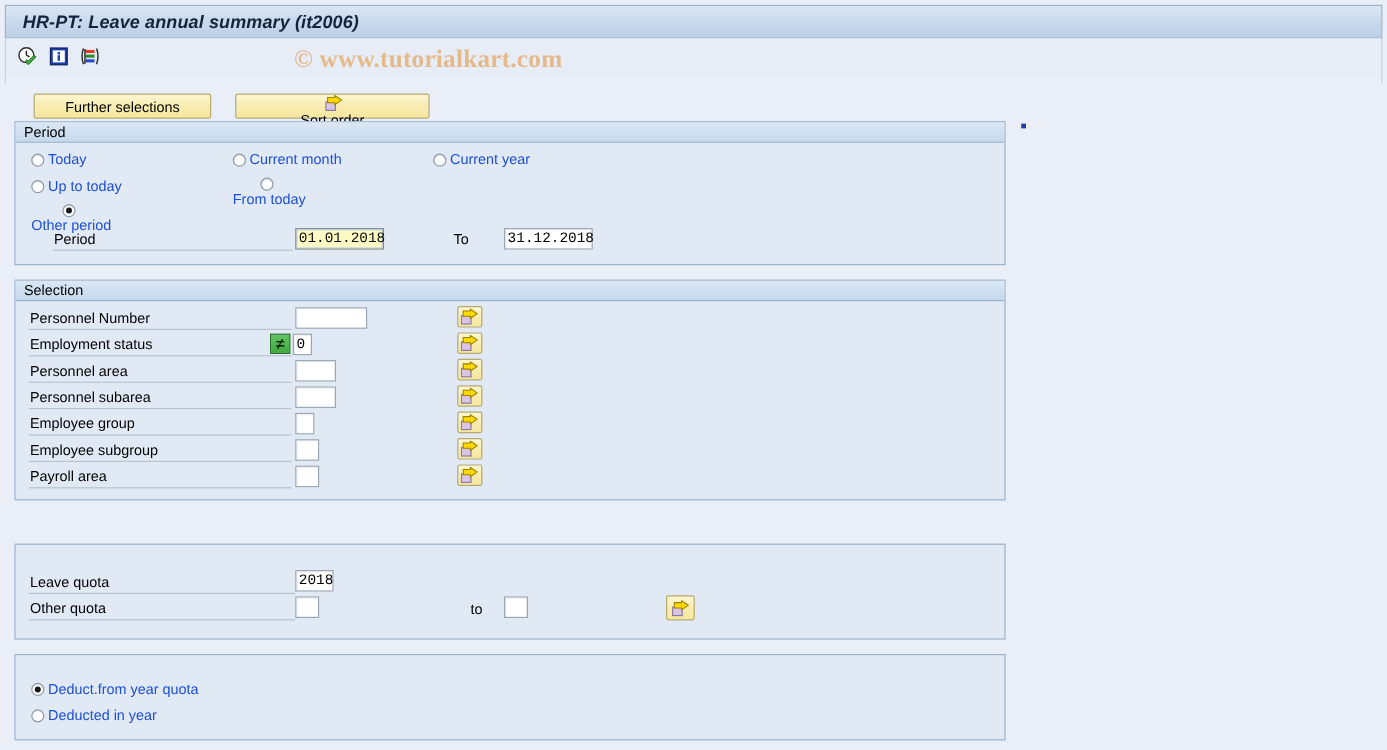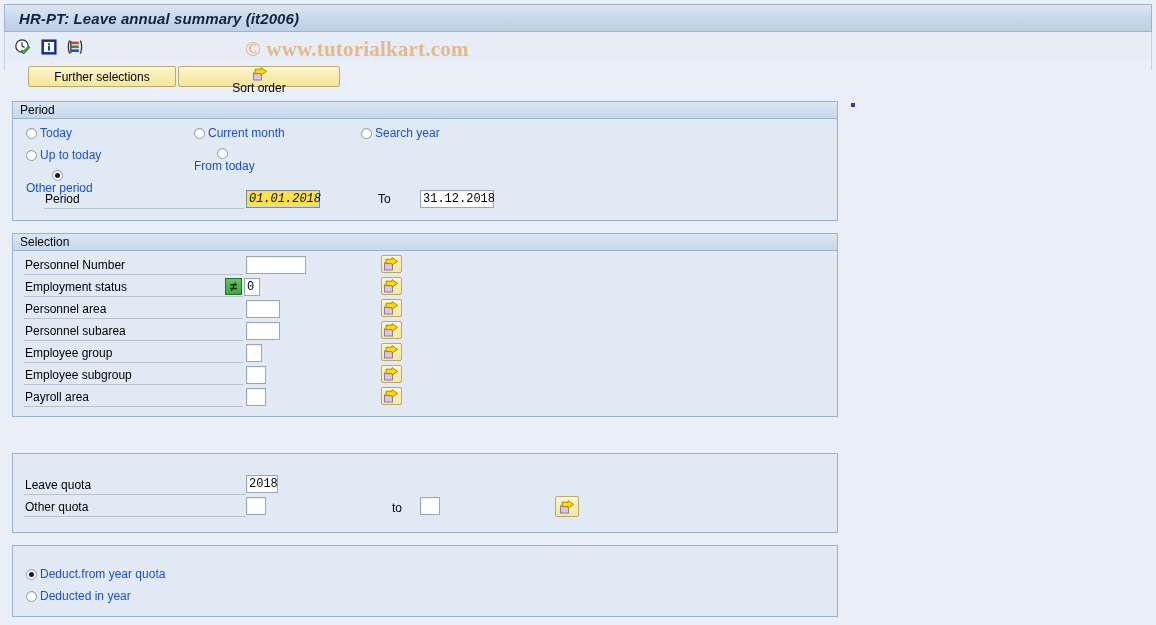--- a/index.html
+++ b/index.html
@@ -75,23 +75,23 @@
     width: 1148px; height: 9px;
     background: #e9eff7;
     border-left: 1px solid #c3d2e4;
     border-right: 1px solid #c3d2e4;
     box-sizing: border-box;
   }
 
   
   .btnrow {
     position: absolute;
-    left: 8px; top: 66px;
-    display: flex;
-    gap: 2px;
+    left: 8px; top: 78px;
+    display: flex;
+    gap: 20px;
     padding-left: 20px;
   }
   .sapbtn {
     height: 21px;
     background: linear-gradient(to bottom,#fdf6d2 0%,#f8ecb0 50%,#f6e79e 100%);
     border: 1px solid #b9a96a;
     border-radius: 2px;
     box-sizing: border-box;
     display: flex;
     align-items: center;
@@ -197,25 +197,24 @@
     box-sizing: border-box;
     font-family: "Liberation Mono", monospace;
     font-size: 12px;
     color: #000;
     padding: 0 2px;
     line-height: 16px;
     outline: none;
     box-shadow: inset 1px 1px 0 rgba(0,0,0,0.06);
   }
   .inp.sel {
-    background: #fde047;
+    background: #fef9c3;
     color: #0a0a0a;
     border: 1px solid #7d8e9e;
     box-shadow: inset 0 0 0 1px #c7d7e8;
-    font-style: italic;
   }
 
   
   .fbtn {
     position: absolute;
     width: 21px; height: 18px;
     background: linear-gradient(to bottom,#fdf6d2 0%,#f8ecb0 50%,#f6e79e 100%);
     border: 1px solid #b9a96a;
     border-radius: 2px;
     box-sizing: border-box;
@@ -315,21 +314,21 @@
 <div class="radio" style="left:26px; top:126px;">
   <span class="dot"></span>
   <span class="rlabel">Today</span>
 </div>
 <div class="radio" style="left:194px; top:126px;">
   <span class="dot"></span>
   <span class="rlabel">Current month</span>
 </div>
 <div class="radio" style="left:361px; top:126px;">
   <span class="dot"></span>
-  <span class="rlabel">Search year</span>
+  <span class="rlabel">Current year</span>
 </div>
 <div class="radio" style="left:26px; top:148px;">
   <span class="dot"></span>
   <span class="rlabel">Up to today</span>
 </div>
 <div class="radio" style="left:194px; top:148px;flex-direction:column;">
   <span class="dot"></span>
   <span class="rlabel">From today</span>
 </div>
 <div class="radio checked" style="left:26px; top:170px;flex-direction:column;">

